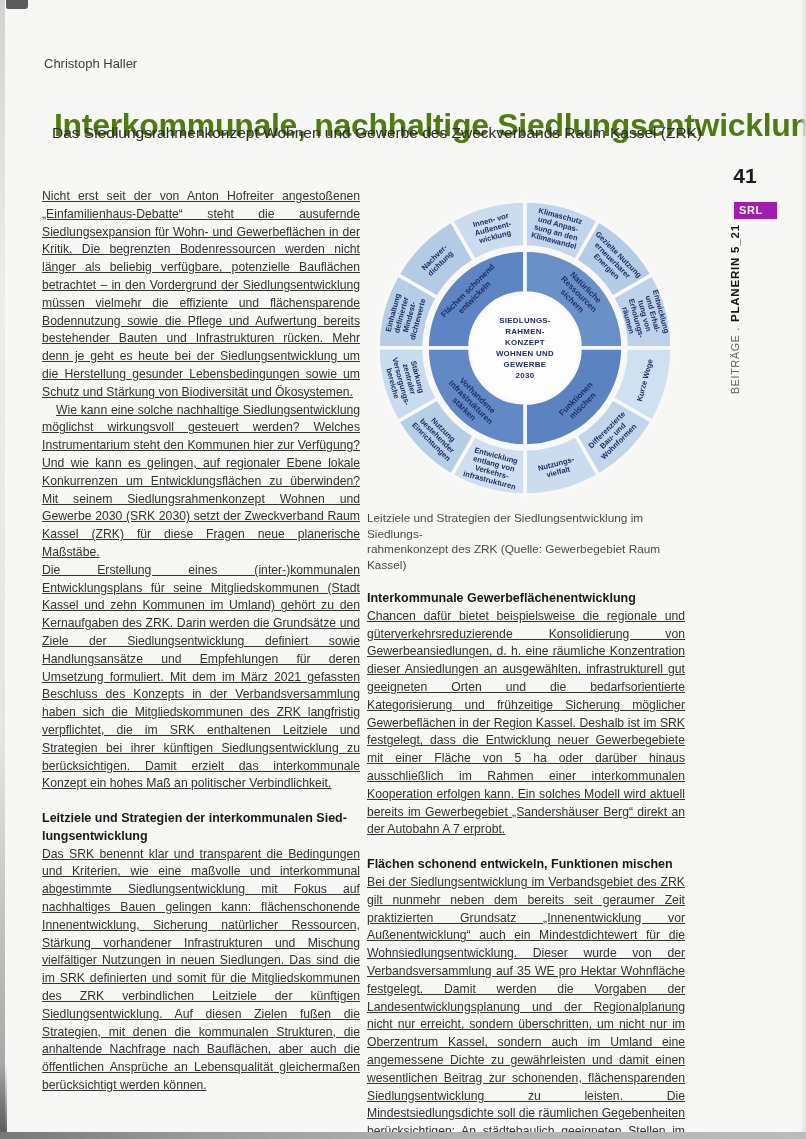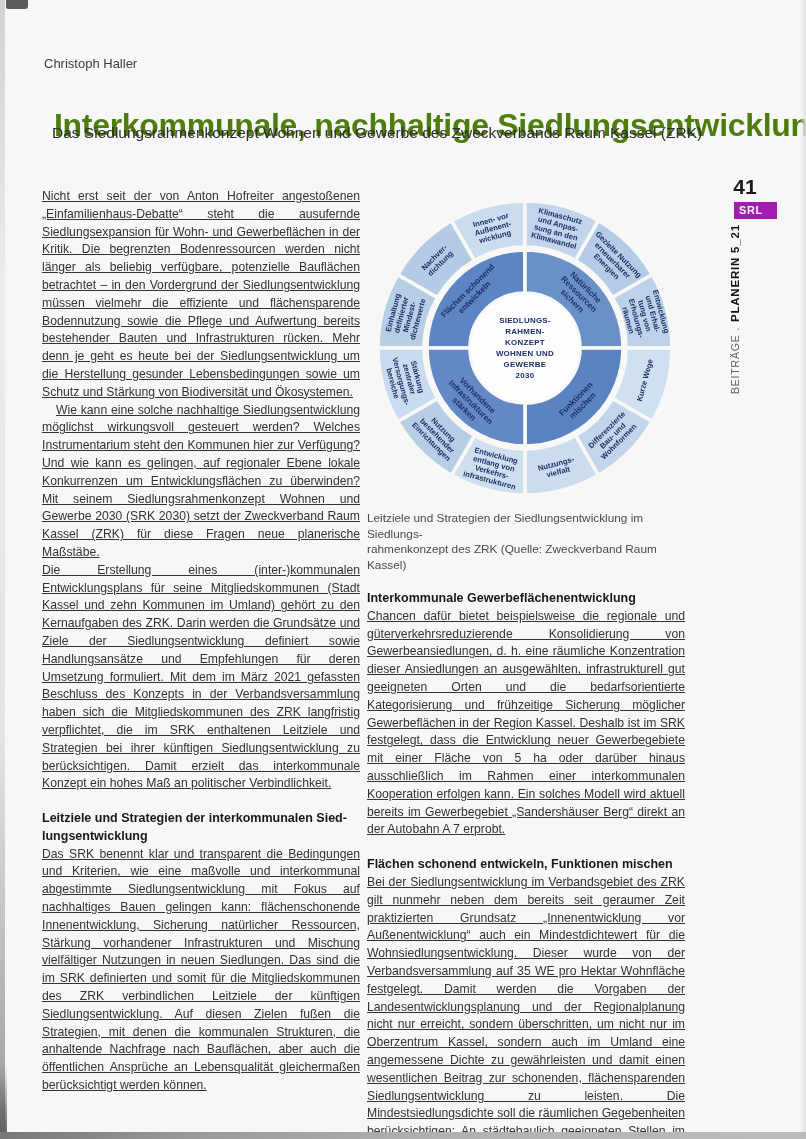--- a/index.html
+++ b/index.html
@@ -22,21 +22,21 @@
   .col p + .bh, figure + .bh{margin-top:17px;}
   .bh{font-size:12.5px;line-height:17.8px;font-weight:bold;margin:0;color:#181818;
       white-space:pre-line;text-align:left;}
 
   figure{margin:0;}
   #wheel{display:block;width:300px;height:300px;margin:10px 0 0 8px;
          font-family:"Liberation Sans", sans-serif;}
   figcaption{margin-top:13px;font-size:11.8px;line-height:15.5px;color:#4a4a4a;
              white-space:pre-line;text-align:left;}
 
-  .page-number{position:absolute;left:729px;top:175px;width:32px;text-align:center;
+  .page-number{position:absolute;left:729px;top:164px;width:32px;text-align:center;
                font-size:21px;font-weight:bold;color:#1b1b1b;}
   .srl-badge{position:absolute;left:734px;top:202px;background:#a21caf;color:#f5f5f5;
              font-size:11px;font-weight:bold;letter-spacing:0.6px;
              padding:2px 14px 3px 5px;}
   .vertical-label{position:absolute;left:729px;top:394px;transform:rotate(-90deg);
                   transform-origin:0 0;white-space:nowrap;font-size:10.5px;
                   letter-spacing:0.8px;color:#626262;}
   .vertical-label .issue{font-weight:bold;color:#141414;font-size:11.5px;margin-left:5px;}
 
   
@@ -99,21 +99,21 @@
         <text text-anchor="middle" transform="rotate(15 117.90643840728748 269.77480245984447)" font-size="7.6" font-weight="bold" fill="#1c2f66"><tspan x="117.90643840728748" y="259.6848024598445">Entwicklung</tspan><tspan x="117.90643840728748" y="268.1848024598445">entlang von</tspan><tspan x="117.90643840728748" y="276.6848024598445">Verkehrs-</tspan><tspan x="117.90643840728748" y="285.1848024598445">infrastrukturen</tspan></text>
         <text text-anchor="middle" transform="rotate(45 62.31875913286811 237.68124086713192)" font-size="7.6" font-weight="bold" fill="#1c2f66"><tspan x="62.31875913286811" y="231.84124086713192">Nutzung</tspan><tspan x="62.31875913286811" y="240.34124086713192">bestehender</tspan><tspan x="62.31875913286811" y="248.84124086713192">Einrichtungen</tspan></text>
         <text text-anchor="middle" transform="rotate(75 30.225197540155534 182.09356159271255)" font-size="7.6" font-weight="bold" fill="#1c2f66"><tspan x="30.225197540155534" y="172.00356159271254">Stärkung</tspan><tspan x="30.225197540155534" y="180.50356159271254">zentraler</tspan><tspan x="30.225197540155534" y="189.00356159271254">Versorgungs-</tspan><tspan x="30.225197540155534" y="197.50356159271254">bereiche</tspan></text>
         <text text-anchor="middle" transform="rotate(-45 95.90633123922912 95.9063312392291)" font-size="8.2" font-weight="bold" fill="#1c2f66"><tspan x="95.90633123922912" y="94.02633123922911">Flächen schonend</tspan><tspan x="95.90633123922912" y="103.52633123922911">entwickeln</tspan></text>
         <text text-anchor="middle" transform="rotate(45 204.09366876077087 95.9063312392291)" font-size="8.2" font-weight="bold" fill="#1c2f66"><tspan x="204.09366876077087" y="89.27633123922911">Natürliche</tspan><tspan x="204.09366876077087" y="98.77633123922911">Ressourcen</tspan><tspan x="204.09366876077087" y="108.27633123922911">sichern</tspan></text>
         <text text-anchor="middle" transform="rotate(-45 204.0936687607709 204.09366876077087)" font-size="8.2" font-weight="bold" fill="#1c2f66"><tspan x="204.0936687607709" y="202.21366876077087">Funktionen</tspan><tspan x="204.0936687607709" y="211.71366876077087">mischen</tspan></text>
         <text text-anchor="middle" transform="rotate(45 95.90633123922912 204.0936687607709)" font-size="8.2" font-weight="bold" fill="#1c2f66"><tspan x="95.90633123922912" y="197.4636687607709">Vorhandene</tspan><tspan x="95.90633123922912" y="206.9636687607709">Infrastrukturen</tspan><tspan x="95.90633123922912" y="216.4636687607709">stärken</tspan></text>
         <text text-anchor="middle" font-size="7.9" font-weight="bold" fill="#1c2f66" letter-spacing="0.3"><tspan x="150" y="125.265">SIEDLUNGS-</tspan><tspan x="150" y="136.265">RAHMEN-</tspan><tspan x="150" y="147.265">KONZEPT</tspan><tspan x="150" y="158.265">WOHNEN UND</tspan><tspan x="150" y="169.265">GEWERBE</tspan><tspan x="150" y="180.265">2030</tspan></text>
       </svg>
     <figcaption>Leitziele und Strategien der Siedlungsentwicklung im Siedlungs-
-rahmenkonzept des ZRK  (Quelle: Zweckverband Raum Kassel)</figcaption>
+rahmenkonzept des ZRK  (Quelle: Gewerbegebiet Raum Kassel)</figcaption>
   </figure>
   <h3 class="bh">Interkommunale Gewerbeflächenentwicklung</h3>
   <p>Chancen dafür bietet beispielsweise die regionale und güterverkehrsreduzierende Konsolidierung von Gewerbeansiedlungen, d. h. eine räumliche Konzentration dieser Ansiedlungen an ausgewählten, infrastrukturell gut geeigneten Orten und die bedarfsorientierte Kategorisierung und frühzeitige Sicherung möglicher Gewerbeflächen in der Region Kassel. Deshalb ist im SRK festgelegt, dass die Entwicklung neuer Gewerbegebiete mit einer Fläche von 5 ha oder darüber hinaus ausschließlich im Rahmen einer interkommunalen Kooperation erfolgen kann. Ein solches Modell wird aktuell bereits im Gewerbegebiet „Sandershäuser Berg“ direkt an der Autobahn A 7 erprobt.</p>
   <h3 class="bh">Flächen schonend entwickeln, Funktionen mischen</h3>
   <p>Bei der Siedlungsentwicklung im Verbandsgebiet des ZRK gilt nunmehr neben dem bereits seit geraumer Zeit praktizierten Grundsatz „Innenentwicklung vor Außenentwicklung“ auch ein Mindestdichtewert für die Wohnsiedlungsentwicklung. Dieser wurde von der Verbandsversammlung auf 35 WE pro Hektar Wohnfläche festgelegt. Damit werden die Vorgaben der Landesentwicklungsplanung und der Regionalplanung nicht nur erreicht, sondern überschritten, um nicht nur im Oberzentrum Kassel, sondern auch im Umland eine angemessene Dichte zu gewährleisten und damit einen wesentlichen Beitrag zur schonenden, flächensparenden Siedlungsentwicklung zu leisten. Die Mindestsiedlungsdichte soll die räumlichen Gegebenheiten berücksichtigen: An städtebaulich geeigneten Stellen im Verbandsgebiet sind Einfamilienhaus-Siedlungen weiterhin</p>
 </div>
 
 <div class="page-number">41</div>
 <div class="srl-badge">SRL</div>
 <div class="vertical-label">

